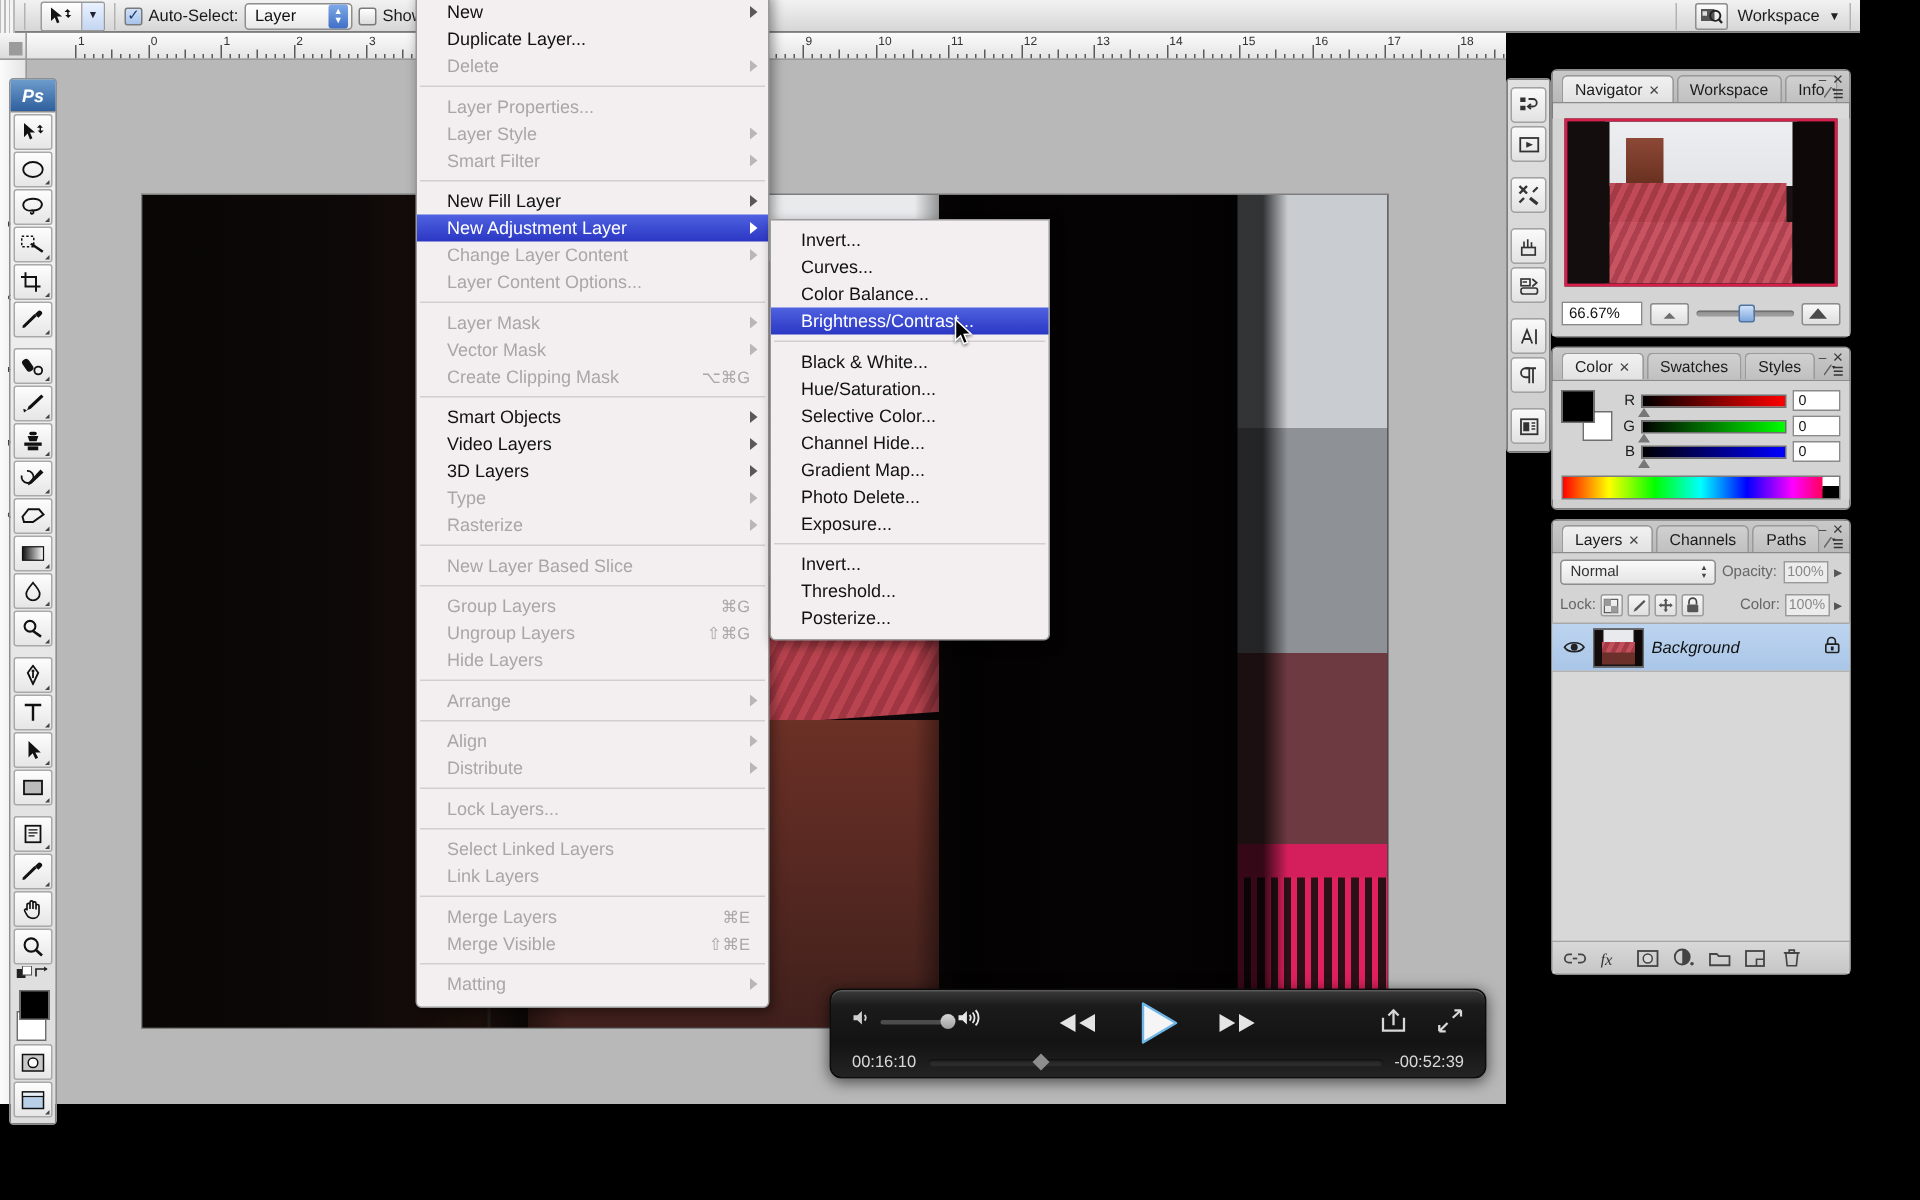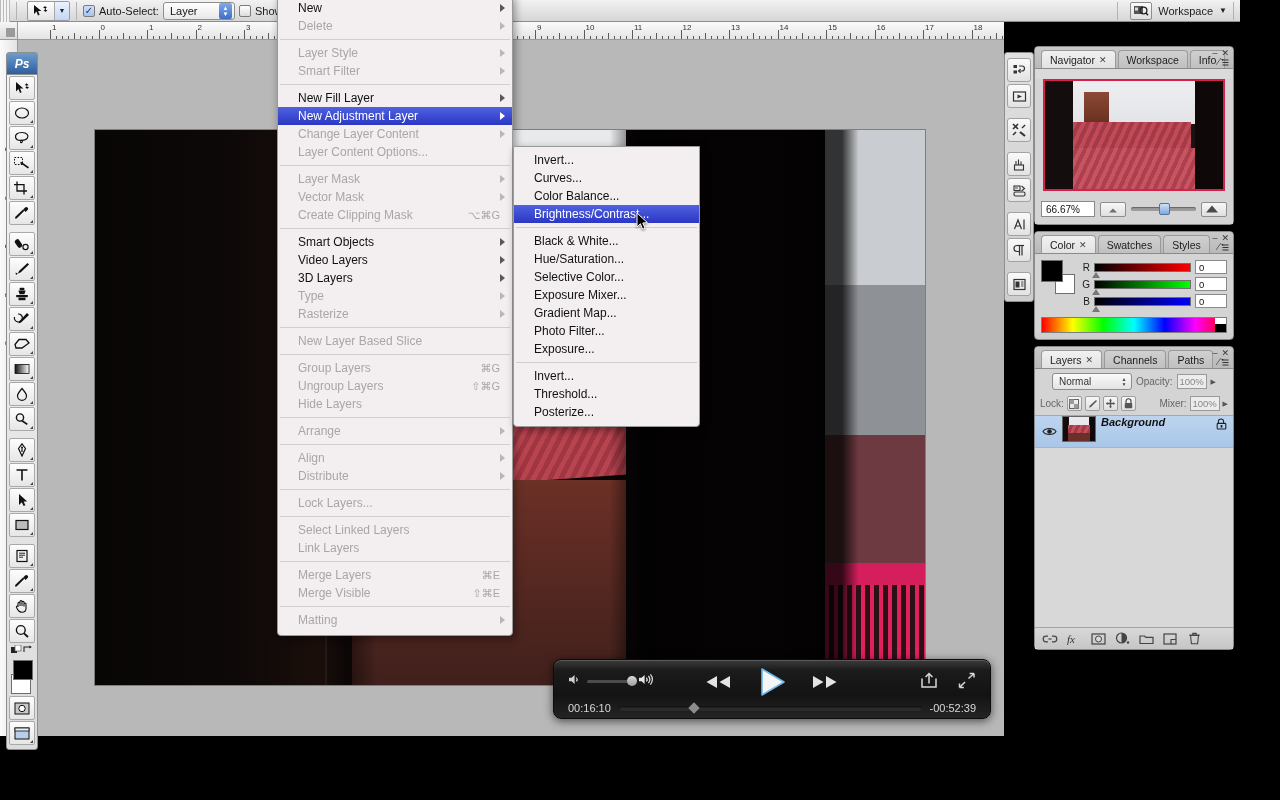--- a/index.html
+++ b/index.html
@@ -244,42 +244,41 @@
   .clr-thumb { position: absolute; left: -3px; top: 8px; width: 0; height: 0;
                border-left: 4px solid transparent; border-right: 4px solid transparent;
                border-bottom: 6px solid #777; }
   .clr-val { width: 32px; height: 14px; border: 1px solid #8a8a8a; background: #fff;
              font-size: 9.5px; color: #111; display: flex; align-items: center; padding-left: 3px; }
   .clr-spectrum { margin: 2px 6px 6px; height: 16px; border: 1px solid #7d7d7d; position: relative;
     background: linear-gradient(90deg,#f00,#ff0,#0f0,#0ff,#00f,#f0f,#f00); }
   .clr-spectrum .w { position: absolute; right: 0; top: 0; width: 11px; height: 8px; background: #fff; }
   .clr-spectrum .k { position: absolute; right: 0; bottom: 0; width: 11px; height: 8px; background: #000; }
 
-  .lay-opts { display: flex; align-items: center; gap: 4px; padding: 4px 17px; }
+  .lay-opts { display: flex; align-items: center; gap: 4px; padding: 4px 5px; }
   .blend-sel {
     flex: 1; height: 17px; border: 1px solid #8d8d8d; border-radius: 3px;
     background: linear-gradient(#fafafa,#e4e4e4); font-size: 10px; color: #333;
     display: flex; align-items: center; justify-content: space-between; padding: 0 2px 0 6px;
   }
   .mini-step { width: 10px; display: flex; flex-direction: column; align-items: center;
                font-size: 5px; line-height: 5px; color: #444; }
   .lay-lbl { font-size: 10px; color: #666; }
   .lay-num { width: 30px; height: 15px; border: 1px solid #9a9a9a; background: #ececec;
              font-size: 9.5px; color: #888; display: flex; align-items: center; justify-content: center; }
   .lay-arrow { font-size: 7px; color: #555; }
   .lock-row { display: flex; align-items: center; gap: 3px; padding: 2px 5px 4px; }
   .lock-btn { width: 15px; height: 15px; border: 1px solid #9e9e9e; border-radius: 2px;
               background: linear-gradient(#f7f7f7,#e0e0e0);
               display: flex; align-items: center; justify-content: center; }
   .layer-list { background: #d8d8d8; border-top: 1px solid #a8a8a8; height: 212px; }
   .layer-row {
-    display: flex; gap: 5px; height: 32px; padding: 0 6px;
+    display: flex; align-items: center; gap: 5px; height: 32px; padding: 0 6px;
     background: linear-gradient(#bdd4ef,#a9c6e8);
     border-bottom: 1px solid #b3b3b3;
-    font-weight: bold;
   }
   .eye { width: 16px; display: flex; align-items: center; justify-content: center; }
   .lthumb { width: 34px; height: 26px; border: 1px solid #666; position: relative; overflow: hidden; background:#1a1214; }
   .lt-sky { position:absolute; left:18%; top:0; width:64%; height:36%; background:#e8eaed; }
   .lt-roof { position:absolute; left:14%; top:34%; width:72%; height:34%;
              background: repeating-linear-gradient(115deg,#c2505c 0 3px,#a63b48 3px 6px); }
   .lt-wall { position:absolute; left:16%; top:66%; width:68%; height:34%; background:#6b3029; }
   .lt-fl { position:absolute; left:0; top:0; width:16%; height:100%; background:#120c0c; }
   .lt-fr { position:absolute; right:0; top:0; width:16%; height:100%; background:#0f0809; }
   .lname { flex: 1; font-size: 11px; font-style: italic; color: #111; }
@@ -1061,21 +1060,21 @@
                 <path d="M5.5 0.8 L7 2.6 H6.2 V4.8 H8.4 V4 L10.2 5.5 L8.4 7 V6.2 H6.2 V8.4 H7 L5.5 10.2 L4 8.4 H4.8 V6.2 H2.6 V7 L0.8 5.5 L2.6 4 V4.8 H4.8 V2.6 H4 Z" fill="#555"></path>
               </svg>
           </span>
           <span class="lock-btn">
             <svg width="9" height="11" viewBox="0 0 9 11">
                 <path d="M2 5 V3.2 A2.5 2.5 0 0 1 7 3.2 V5" fill="none" stroke="#444" stroke-width="1.1"></path>
                 <rect x="0.8" y="5" width="7.4" height="5.2" rx="0.8" fill="#555"></rect>
               </svg>
           </span>
           <span style="flex:1"></span>
-          <span class="lay-lbl">Mixer:</span>
+          <span class="lay-lbl">Color:</span>
           <span class="lay-num">100%</span>
           <span class="lay-arrow">▶</span>
         </div>
         <div class="layer-list">
           <div class="layer-row">
             <span class="eye">
               <svg width="15" height="11" viewBox="0 0 15 11">
                   <path d="M1 5.5 C3.5 1.5 11.5 1.5 14 5.5 C11.5 9.5 3.5 9.5 1 5.5 Z" fill="none" stroke="#222" stroke-width="1.1"></path>
                   <circle cx="7.5" cy="5.5" r="2.3" fill="#222"></circle>
                 </svg>
@@ -1144,25 +1143,31 @@
         </div>
       </div>
     </div>
   </div>
 
   <div class="menu" id="layer-menu">
       <div class="mi">
         <span>New</span>
         <span class="arr"></span>
       </div>
+      <div class="mi">
+        <span>Duplicate Layer...</span>
+      </div>
       <div class="mi dim">
         <span>Delete</span>
         <span class="arr"></span>
       </div>
       <div class="msep"></div>
+      <div class="mi dim">
+        <span>Layer Properties...</span>
+      </div>
       <div class="mi dim">
         <span>Layer Style</span>
         <span class="arr"></span>
       </div>
       <div class="mi dim">
         <span>Smart Filter</span>
         <span class="arr"></span>
       </div>
       <div class="msep"></div>
       <div class="mi">
@@ -1288,27 +1293,27 @@
       <div class="mi">
         <span>Black &amp; White...</span>
       </div>
       <div class="mi">
         <span>Hue/Saturation...</span>
       </div>
       <div class="mi">
         <span>Selective Color...</span>
       </div>
       <div class="mi">
-        <span>Exposure Mixer...</span>
+        <span>Channel Hide...</span>
       </div>
       <div class="mi">
         <span>Gradient Map...</span>
       </div>
       <div class="mi">
-        <span>Photo Filter...</span>
+        <span>Photo Delete...</span>
       </div>
       <div class="mi">
         <span>Exposure...</span>
       </div>
       <div class="msep"></div>
       <div class="mi">
         <span>Invert...</span>
       </div>
       <div class="mi">
         <span>Threshold...</span>

